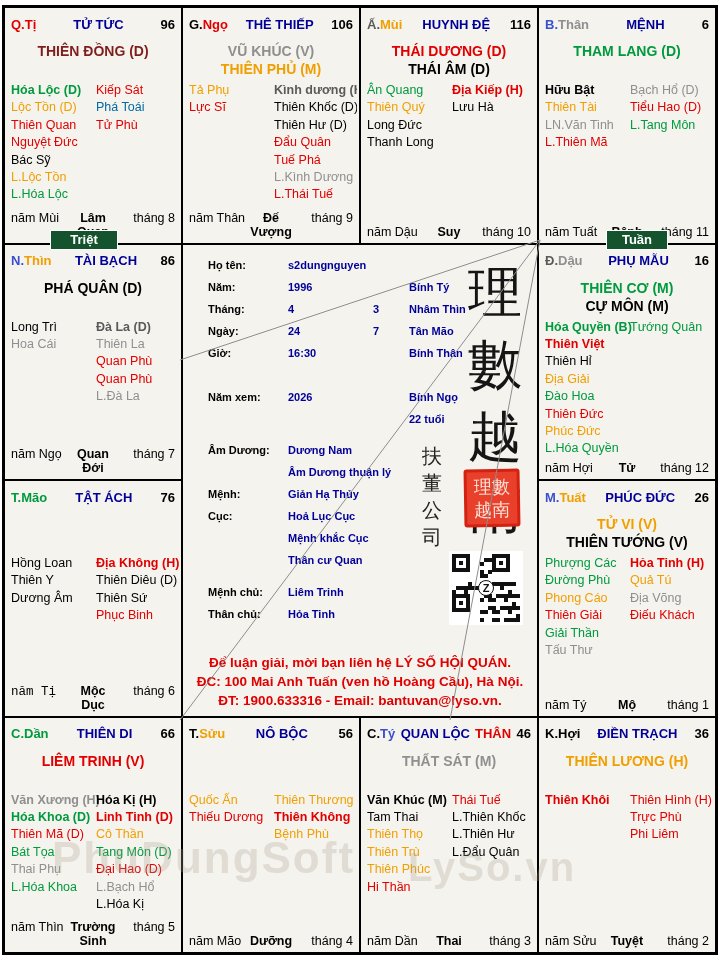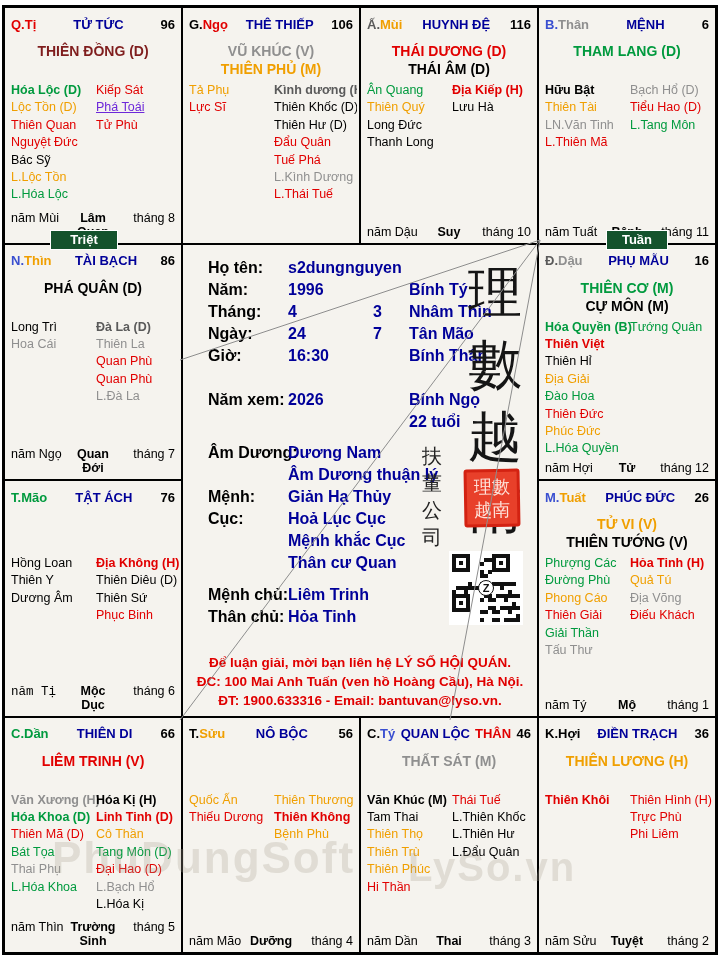--- a/index.html
+++ b/index.html
@@ -20,21 +20,21 @@
   .mains{margin-top:8px;height:38px;text-align:center;font-size:14px;font-weight:bold;line-height:18px;white-space:nowrap;}
   .cols{position:absolute;left:6px;right:2px;top:74px;bottom:24px;display:flex;
         font-size:12.5px;line-height:17.4px;overflow:hidden;}
   .colL{width:85px;flex:none;} .colR{flex:1;}
   .colL div,.colR div{white-space:nowrap;}
   .foot{position:absolute;left:6px;right:6px;bottom:4px;display:flex;font-size:12.5px;align-items:baseline;}
   .fy{width:70px;} .fv{flex:1;text-align:center;font-weight:bold;} .fm{width:70px;text-align:right;}
 
   
   .info{position:absolute;left:0;top:14px;width:100%;}
-  .irow{display:flex;padding-left:25px;height:22px;font-size:16px;align-items:baseline;white-space:nowrap;}
+  .irow{display:flex;padding-left:25px;height:22px;font-size:11px;align-items:baseline;white-space:nowrap;}
   .irow .lb{width:80px;flex:none;font-weight:bold;color:#000;}
   .irow .v1{width:85px;flex:none;} .irow .v2{width:36px;flex:none;}
   .irow .v1,.irow .v2,.irow .v3{font-weight:bold;color:#000099;}
   .sp22{height:22px;} .sp9{height:9px;} .sp10{height:10px;}
 
   .contact{position:absolute;left:0;top:408px;width:100%;text-align:center;color:#e00000;
            font-weight:bold;font-size:13.5px;line-height:19px;white-space:nowrap;}
 
   .callig{position:absolute;left:272px;top:12px;width:80px;text-align:center;font-size:54px;
           line-height:72px;color:#151515;font-family:"DejaVu Serif",serif;white-space:pre-line;}
@@ -83,21 +83,21 @@
             <div style="color: rgb(0, 154, 62); font-weight: bold;">Hóa Lộc (D)</div>
             <div style="color: rgb(240, 159, 0);">Lộc Tồn (D)</div>
             <div style="color: rgb(225, 0, 0);">Thiên Quan</div>
             <div style="color: rgb(225, 0, 0);">Nguyệt Đức</div>
             <div style="color: rgb(0, 0, 0);">Bác Sỹ</div>
             <div style="color: rgb(240, 159, 0);">L.Lộc Tồn</div>
             <div style="color: rgb(0, 154, 62);">L.Hóa Lộc</div>
           </div>
           <div class="colR">
             <div style="color: rgb(225, 0, 0);">Kiếp Sát</div>
-            <div style="color: #6d28d9; text-decoration: underline;">Phá Toái</div>
+            <div style="color: #0369a1;">Phá Toái</div>
             <div style="color: rgb(225, 0, 0);">Tử Phù</div>
           </div>
         </div>
         <div class="foot">
           <span class="fy" style="color: rgb(0, 0, 0);">năm Mùi</span>
           <span class="fv" style="color: rgb(0, 0, 0); font-weight: bold;">Lâm Quan</span>
           <span class="fm" style="color: rgb(0, 0, 0);">tháng 8</span>
         </div>
       </div>
     <div class="cell">
@@ -117,20 +117,25 @@
           </div>
           <div class="colR">
             <div style="color: rgb(90, 90, 90); font-weight: bold;">Kình dương (H)</div>
             <div style="color: rgb(0, 0, 0);">Thiên Khốc (D)</div>
             <div style="color: rgb(0, 0, 0);">Thiên Hư (D)</div>
             <div style="color: rgb(225, 0, 0);">Đẩu Quân</div>
             <div style="color: rgb(225, 0, 0);">Tuế Phá</div>
             <div style="color: rgb(143, 143, 143);">L.Kình Dương</div>
             <div style="color: rgb(225, 0, 0);">L.Thái Tuế</div>
           </div>
+        </div>
+        <div class="foot">
+          <span class="fy" style="color: rgb(0, 0, 0);">năm Thân</span>
+          <span class="fv" style="color: rgb(0, 0, 0); font-weight: bold;">Đế Vượng</span>
+          <span class="fm" style="color: rgb(0, 0, 0);">tháng 9</span>
         </div>
       </div>
     <div class="cell">
         <div class="hdr">
           <span class="abbr"><span style="color: rgb(90, 90, 90); font-weight: bold;">Ấ.</span><span style="color: rgb(240, 159, 0); font-weight: bold;">Mùi</span></span>
           <span class="ttl"><span class="t1" style="color: rgb(0, 0, 153); font-weight: bold;">HUYNH ĐỆ</span></span>
           <span class="num" style="color: rgb(0, 0, 0); font-weight: bold;">116</span>
         </div>
         <div class="mains">
           <div style="color: rgb(225, 0, 0); font-weight: bold;">THÁI DƯƠNG (D)</div>

